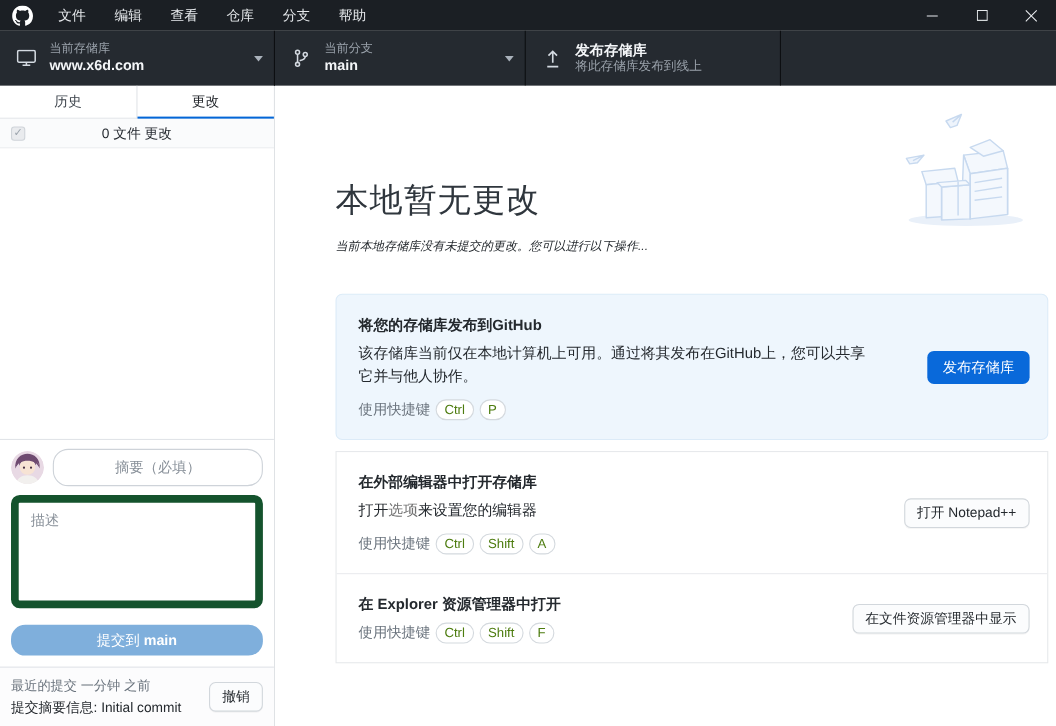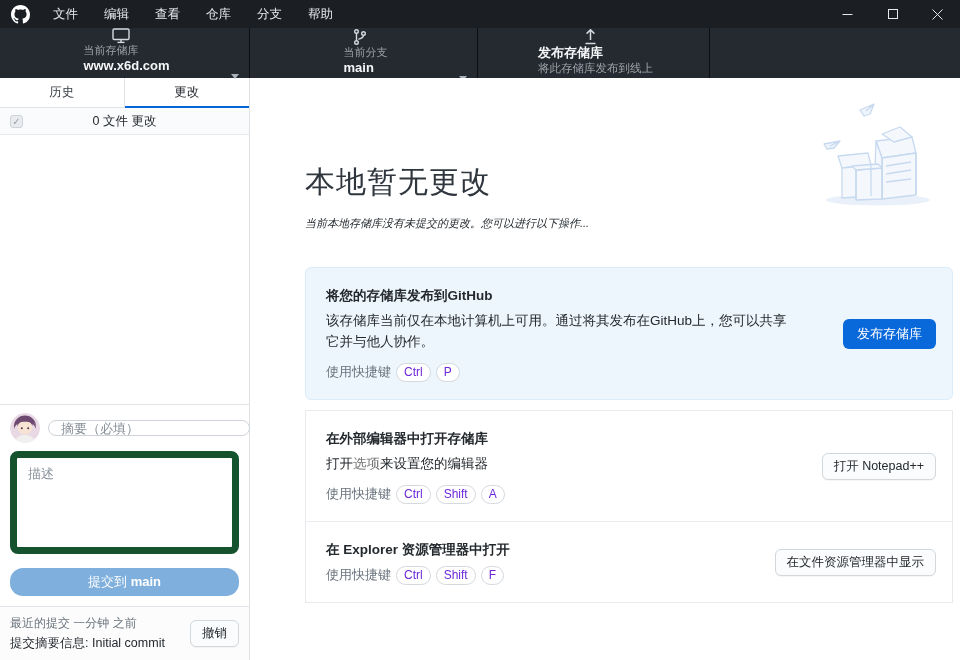--- a/index.html
+++ b/index.html
@@ -9,21 +9,21 @@
   
   .titlebar { height:28px; background:#1b1f24; display:flex; align-items:center; }
   .logo-wrap { width:40px; display:flex; justify-content:center; align-items:center; }
   .menus { display:flex; align-items:center; height:100%; }
   .menu-item { color:#e7eaed; font-size:12.5px; padding:0 13px; height:100%; display:flex; align-items:center; cursor:default; }
   .win-controls { margin-left:auto; display:flex; height:100%; }
   .win-btn { width:45px; height:100%; display:flex; align-items:center; justify-content:center; }
 
   
   .toolbar { height:50px; background:#252a30; display:flex; }
-  .tb-section { display:flex; align-items:center; padding:0 10px 0 14px; border-right:1px solid #0c0e11; position:relative;flex-direction:column; }
+  .tb-section { display:flex; align-items:center; padding:0 10px 0 14px; border-right:1px solid #0c0e11; position:relative; }
   .tb-s1 { width:250px; } .tb-s2 { width:228px; } .tb-s3 { width:232px; }
   .tb-icon { width:20px; margin-right:11px; display:flex; align-items:center; justify-content:center; flex:none; }
   .tb-text { display:flex; flex-direction:column; line-height:1.25; min-width:0; }
   .tb-label { font-size:11px; color:#9aa2ab; }
   .tb-value { font-size:13px; font-weight:700; color:#f4f6f8; }
   .tb-sub { font-size:11.5px; color:#9aa2ab; }
   .tb-caret { margin-left:auto; width:0; height:0; border-left:4px solid transparent; border-right:4px solid transparent; border-top:5px solid #aab2bb; }
 
   
   .app-body { display:flex; height:582px; }
@@ -38,21 +38,21 @@
 
   .files-row { height:27px; flex:none; background:#fafbfc; border-bottom:1px solid #e8eaed; display:flex; align-items:center; padding:0 10px; }
   .checkbox { width:13px; height:13px; border:1px solid #cfd4d9; border-radius:3px; background:#e9ebee; color:#9aa2ab; font-size:10px; line-height:11px; text-align:center; flex:none; }
   .files-label { flex:1; text-align:center; font-size:12.5px; color:#24292f; margin-right:13px; }
   .file-list { flex:1; background:#fff; }
 
   
   .commit-box { border-top:1px solid #e1e4e8; padding:8px 10px 10px; flex:none; background:#fff; }
   .commit-top { display:flex; align-items:center; gap:8px; }
   .avatar { width:30px; height:30px; border-radius:50%; overflow:hidden; flex:none; }
-  .summary-input { flex:1; height:16px; border:1px solid #ced3d9; border-radius:14px; padding:0 12px; font-size:13px; font-family:Liberation Sans, sans-serif; color:#24292e; outline:none; }
+  .summary-input { flex:1; height:34px; border:1px solid #ced3d9; border-radius:14px; padding:0 12px; font-size:13px; font-family:Liberation Serif, serif; color:#24292e; outline:none;text-align:center; }
   .summary-input::placeholder, .desc-area::placeholder { color:#878f98; }
   .desc-area { margin-top:8px; width:100%; height:103px; border:7px solid #14532d; border-radius:8px; padding:7px 11px; font-size:13px; font-family:inherit; color:#24292e; resize:none; outline:none; }
   .commit-btn { margin-top:10px; width:100%; height:28px; border:none; border-radius:13px; background:#7fafdc; color:#fff; font-size:13px; font-family:inherit; cursor:pointer; }
   .commit-btn b { font-weight:700; }
 
   
   .undo-strip { border-top:1px solid #e1e4e8; padding:8px 10px; display:flex; align-items:center; flex:none; background:#fcfcfd; }
   .undo-lines { flex:1; min-width:0; }
   .undo-line1 { font-size:12px; color:#6a737d; margin-bottom:3px; }
   .undo-line2 { font-size:12.5px; color:#24292e; white-space:nowrap; }
@@ -64,21 +64,21 @@
   .cards { width:648px; }
   .card-blue { background:#eef6fd; border:1px solid #dcebf8; border-radius:6px; padding:19px 16px 17px 20px; display:flex; margin-bottom:10px; }
   .card-group { border:1px solid #e7e9ec; border-radius:0; background:#fff; }
   .card-row { padding:19px 16px 17px 20px; display:flex; }
   .card-row + .card-row { border-top:1px solid #eaecef; }
   .card-left { flex:1; min-width:0; }
   .card-title { font-size:13.5px; font-weight:700; color:#24292e; margin-bottom:6px; }
   .card-body { font-size:13.5px; color:#24292e; line-height:1.55; max-width:472px; }
   .card-link { color:#737373; cursor:pointer; }
   .shortcut-row { margin-top:10px; font-size:13px; color:#6a737d; display:flex; align-items:center; }
-  kbd { display:inline-block; height:19px; line-height:17px; padding:0 7px; border:1px solid #d4d9de; border-radius:10px; background:#fff; font-size:12px; font-family:inherit; color:#6d28d9; margin-left:5px; }
+  kbd { display:inline-block; height:19px; line-height:17px; padding:0 7px; border:1px solid #d4d9de; border-radius:10px; background:#fff; font-size:12px; font-family:inherit; color:#4d7c0f; margin-left:5px; }
   .btn-primary { align-self:center; margin-left:14px; background:#0969da; border:none; border-radius:6px; color:#fff; font-size:13px; font-family:inherit; padding:6px 14px; cursor:pointer; white-space:nowrap; }
   .card-btn-right { align-self:center; margin-left:14px; }
   .illustration { position:absolute; top:18px; right:26px; }
 </style>
 </head>
 <body>
 
 <div class="titlebar">
   <div class="logo-wrap">
     <svg width="19" height="19" viewBox="0 0 16 16">

